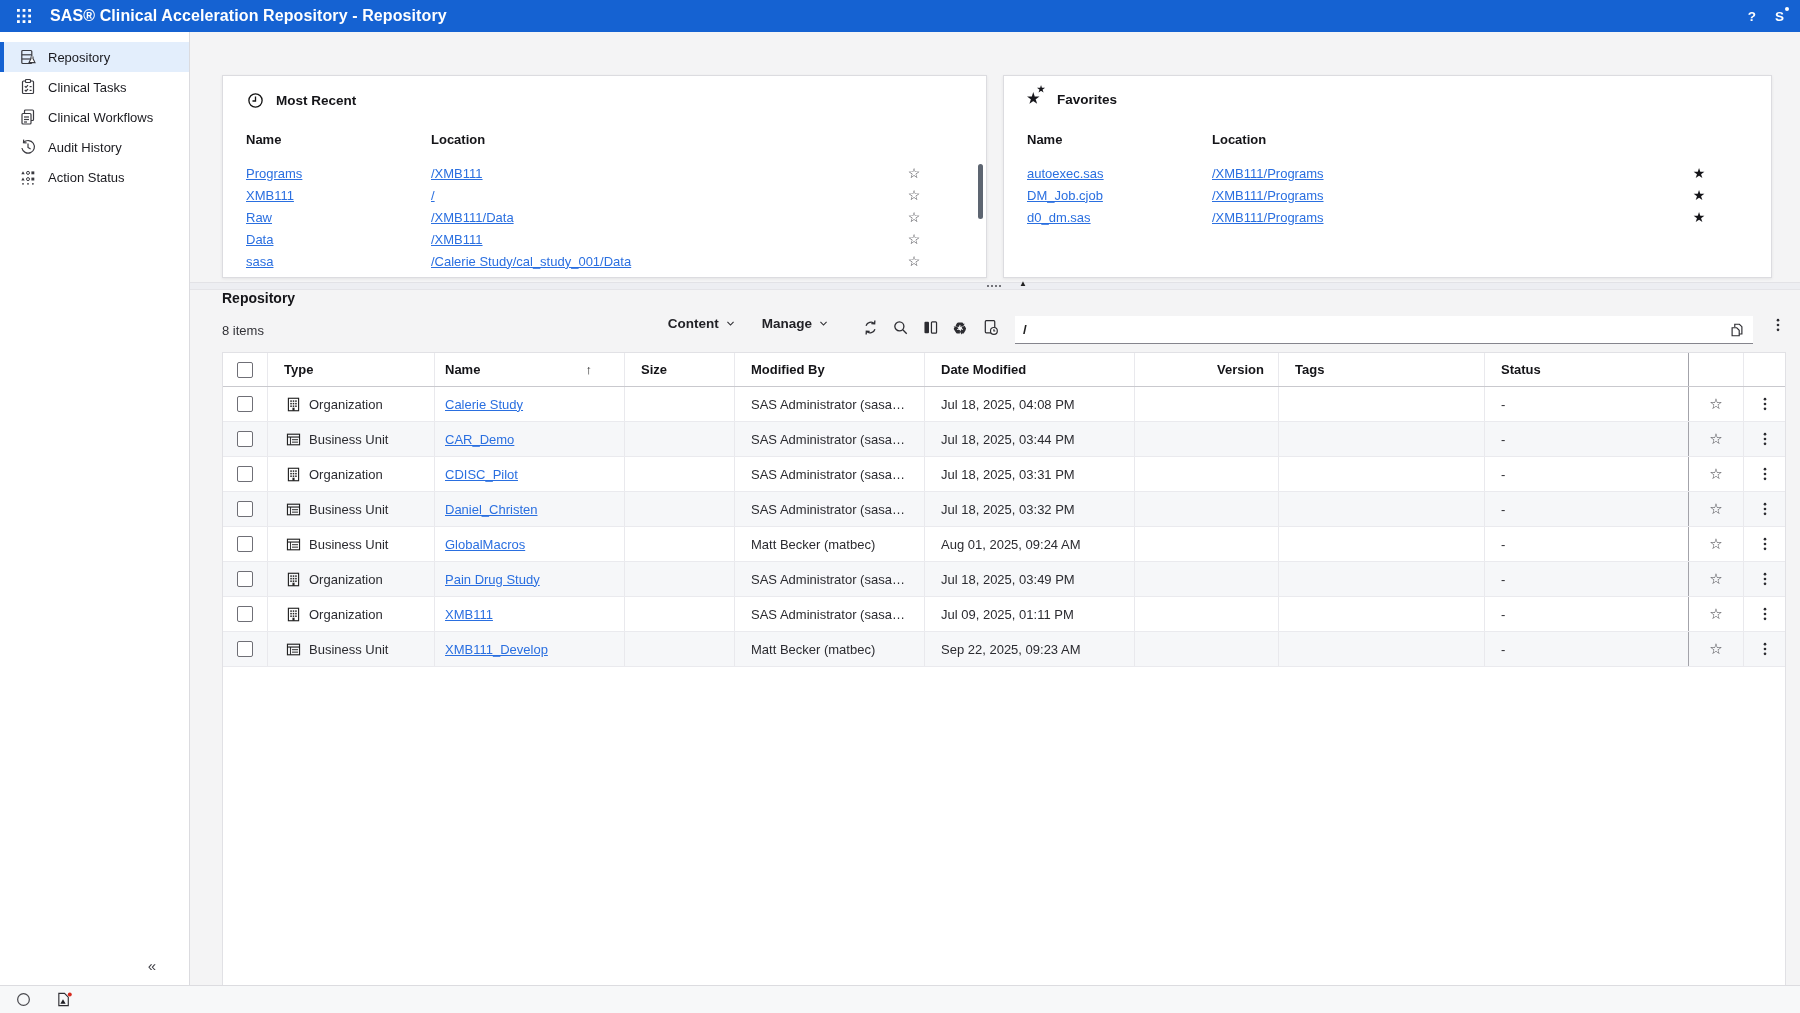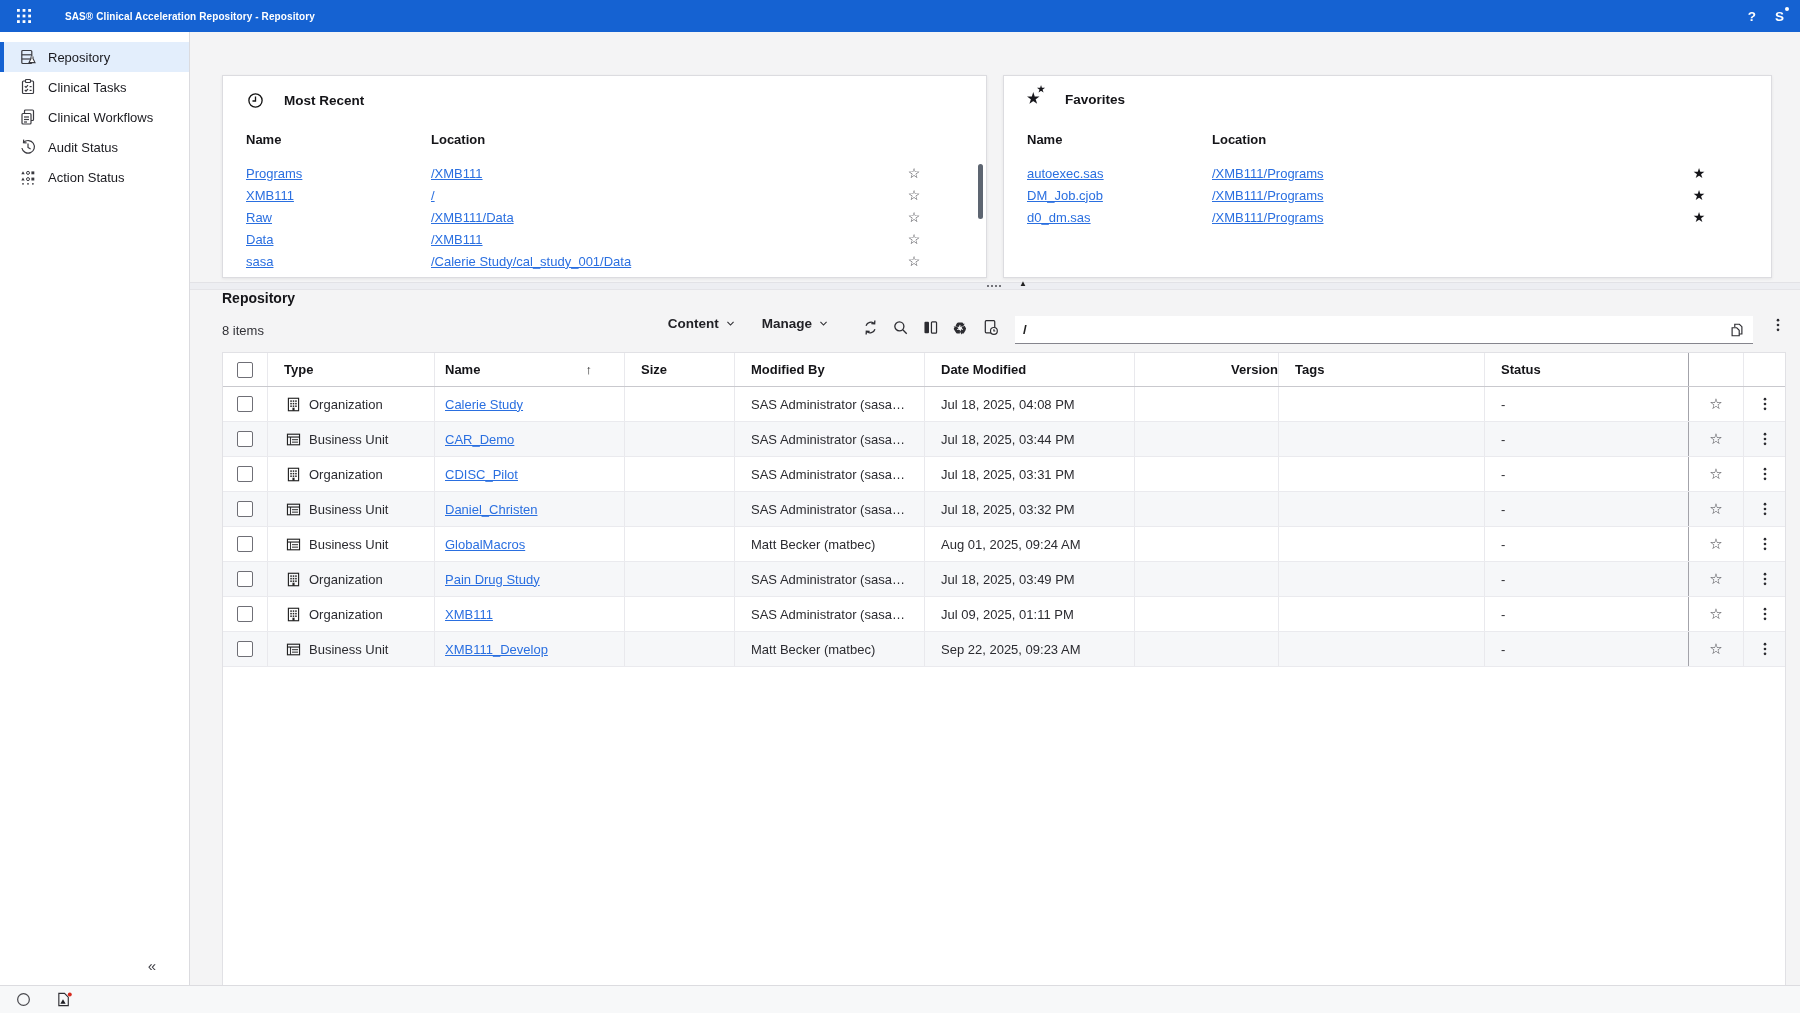--- a/index.html
+++ b/index.html
@@ -11,21 +11,21 @@
   body{
     font-family:"Liberation Sans",sans-serif; font-size:13px; color:var(--body);
     background:#f4f4f5; overflow:hidden; position:relative;
   }
   a{color:var(--link); text-decoration:underline; cursor:pointer;}
 
   
   .topbar{position:absolute; top:0; left:0; right:0; height:32px; background:var(--blue);
     display:flex; align-items:center; color:#fff; z-index:10;}
   .waffle{margin-left:10px; width:28px; display:flex; justify-content:center; cursor:pointer;}
-  .app-title{margin-left:27px; font-weight:bold; font-size:10px; letter-spacing:.1px;}
+  .app-title{margin-left:12px; font-weight:bold; font-size:16px; letter-spacing:.1px;}
   .topbar .spacer{flex:1;}
   .tb-help{width:34px; text-align:center; font-weight:bold; font-size:13.5px; cursor:pointer;}
   .tb-avatar{position:relative; margin:0 16px 0 6px; font-weight:bold; font-size:13.5px; cursor:pointer;}
   .tb-avatar .dot{position:absolute; top:-2px; right:-5px; width:4px; height:4px; border-radius:50%; background:#fff;}
 
   
   .sidebar{position:absolute; top:32px; left:0; bottom:28px; width:190px; background:#fff;
     border-right:1px solid #dbdbdf;}
   .sidebar nav{padding-top:10px;}
   .side-item{height:30px; display:flex; align-items:center; gap:11px; padding-left:15px;
@@ -33,21 +33,21 @@
   .side-item.selected{background:var(--selected); border-left:4px solid var(--blue);}
   .side-ico{width:18px; height:18px; display:flex; align-items:center; justify-content:center;}
   .collapse-btn{position:absolute; bottom:11px; right:33px; font-size:15px; color:#3f3f46; cursor:pointer;}
 
   
   .main{position:absolute; left:190px; top:32px; right:0; bottom:28px; background:#f4f4f5;}
 
   .panel{position:absolute; background:#fff; border:1px solid #dcdce0; box-shadow:0 1px 3px rgba(0,0,0,.07);}
   .panel.most-recent{left:32px; top:43px; width:765px; height:203px;}
   .panel.favorites{left:813px; top:43px; width:769px; height:203px;}
-  .panel-header{position:absolute; left:23px; top:15px; display:flex; align-items:center; gap:20px;
+  .panel-header{position:absolute; left:23px; top:15px; display:flex; align-items:center; gap:12px;
     font-weight:bold; font-size:13.5px; color:var(--ink);}
   .fav-ico{position:relative; width:18px; height:16px;}
   .fav-ico .big{position:absolute; left:0; top:-1px; font-size:14px; color:#17171c;}
   .fav-ico .small{position:absolute; right:0px; top:-7px; font-size:9px; color:#17171c;}
   .panel-cols{position:absolute; left:23px; right:0; top:56px; display:grid;
     grid-template-columns:185px 1fr; font-weight:bold; font-size:13px; color:var(--ink);}
   .panel-rows{position:absolute; left:23px; right:0; top:86px; bottom:1px; overflow:hidden;}
   .p-row{height:22px; display:grid; grid-template-columns:185px 1fr 40px; align-items:center; padding-right:52px;}
   .p-row .p-star{text-align:center; font-size:14px; color:#3c3c42; cursor:pointer; text-decoration:none;}
   .p-row .p-star.filled{color:#141418;}
@@ -77,21 +77,21 @@
   .table-card{position:absolute; left:32px; top:320px; width:1564px; height:776px; background:#fff;
     border:1px solid #e1e1e5;}
   .t-head,.t-row{display:grid;
     grid-template-columns:45px 167px 190px 110px 190px 210px 144px 206px 204px 55px 41px;}
   .t-head{height:34px; border-bottom:1px solid #c9c9ce; font-weight:bold; color:var(--ink); background:#fff;}
   .t-row{height:35px; border-bottom:1px solid #eaeaee; background:#fff;text-align:right;}
   .t-row.alt{background:#f6f7f9;}
   .cell{display:flex; align-items:center; padding-left:16px; border-right:1px solid #e9e9ed; overflow:hidden; white-space:nowrap;}
   .cell.c-check{justify-content:center; padding-left:0;}
   .cell.c-name{padding-left:10px;}
-  .cell.c-ver{justify-content:flex-end; }
+  .cell.c-ver{justify-content:flex-end; padding-right:14px;}
   .cell.c-status{border-right:1px solid #a3a3aa;}
   .cell.c-star,.cell.c-menu{justify-content:center; padding-left:0;}
   .cell.c-menu{border-right:none;}
   .sort-arrow{margin-left:auto; margin-right:32px; font-size:13px; color:#222;}
   .checkbox{width:16px; height:16px; border:1px solid #6f6f76; border-radius:2px; background:#fff; cursor:pointer;}
   .type-ico{width:18px; height:18px; margin-right:7px; display:flex; align-items:center; justify-content:center; flex:none;}
   .row-star{font-size:15px; color:#3c3c42; cursor:pointer;}
   .row-kebab{display:flex; cursor:pointer;}
 
   
@@ -163,21 +163,21 @@
         <span class="side-label">Clinical Workflows</span>
       </div>
       <div class="side-item">
         <span class="side-ico">
           <svg width="18" height="18" viewBox="0 0 18 18" fill="none" stroke="#3a3a40" stroke-width="1.2">
             <path d="M4.5 4.5a6.3 6.3 0 1 1-1.6 5.5"></path>
             <polyline points="4.7,1.6 4.5,4.7 7.6,4.9"></polyline>
             <polyline points="9,5.6 9,9.4 11.6,10.9"></polyline>
           </svg>
         </span>
-        <span class="side-label">Audit Status</span>
+        <span class="side-label">Audit History</span>
       </div>
       <div class="side-item">
         <span class="side-ico">
           <svg width="18" height="18" viewBox="0 0 18 18">
             <g fill="#3a3a40">
               <path d="M4 3.2l1.7 3H2.3z"></path>
               <rect x="12.4" y="3.4" width="2.9" height="2.9"></rect>
               <path d="M4 9.4l1.7 3H2.3z"></path>
               <rect x="12.4" y="9.6" width="2.9" height="2.9"></rect>
               <circle cx="4" cy="15.8" r=".9"></circle>

